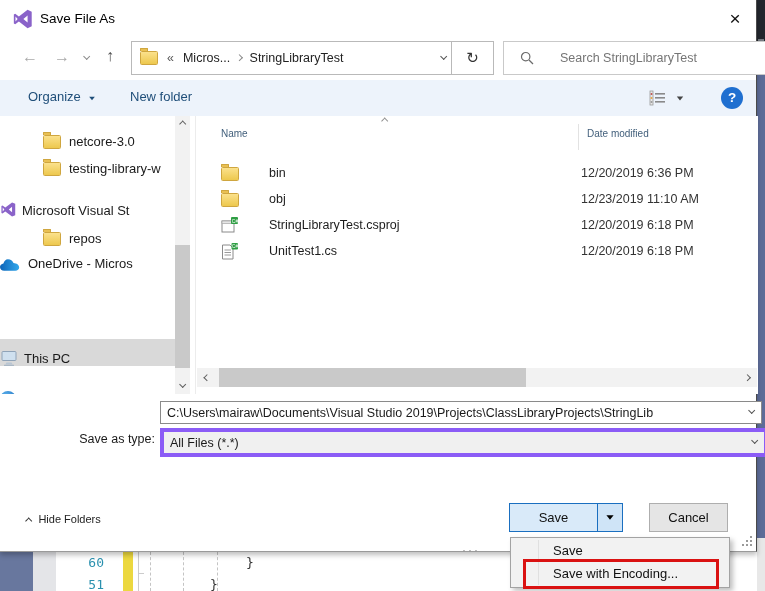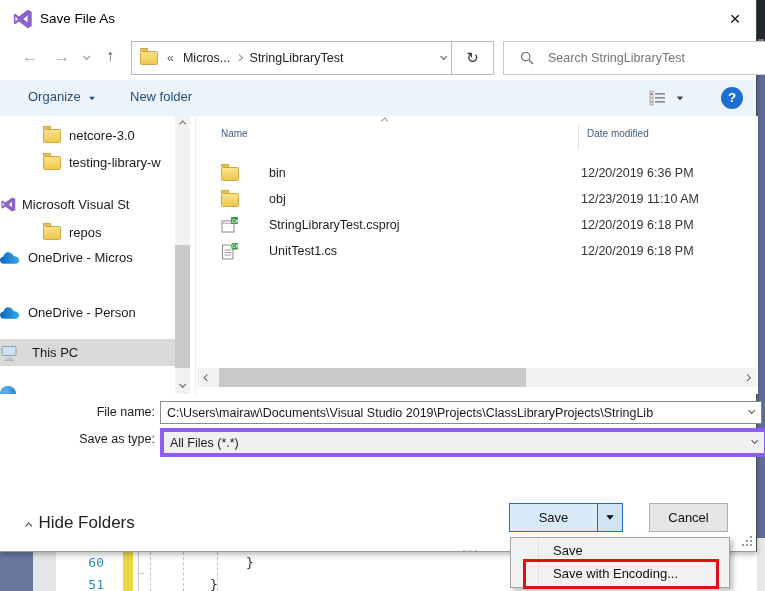--- a/index.html
+++ b/index.html
@@ -38,41 +38,41 @@
   
   .nav-glyph{position:absolute;font-size:16px;}
   .crumb-box{position:absolute;left:131px;top:41px;width:320px;height:32px;
              border:1px solid #b9b9b9;display:flex;align-items:center;padding-left:8px;background:#fff;}
   .crumb-txt{font-size:12.5px;color:#222;white-space:nowrap;}
   .refresh-box{position:absolute;left:451px;top:41px;width:41px;height:32px;border:1px solid #b9b9b9;
                text-align:center;line-height:32px;font-size:15px;color:#333;background:#fff;}
   .search-box{position:absolute;left:503px;top:41px;width:250px;height:32px;border:1px solid #c9c9c9;
               display:flex;align-items:center;padding-left:16px;background:#fff;}
   .search-box input{border:none;outline:none;font-family:"Liberation Sans",sans-serif;
-              font-size:12.5px;color:#333;width:190px;margin-left:12px;background:transparent;}
+              font-size:12.5px;color:#333;width:190px;margin-left:24px;background:transparent;}
   .search-box input::placeholder{color:#757575;opacity:1;}
 
   
   .toolbar{position:absolute;left:0;top:80px;width:756px;height:36px;background:#edf3fb;}
   .tb-item{position:absolute;top:9px;font-size:13px;color:#1f4e79;cursor:pointer;}
   .help-btn{position:absolute;left:721px;top:7px;width:22px;height:22px;border-radius:50%;
             background:#1f6fd0;color:#fff;font-size:13.5px;font-weight:bold;text-align:center;line-height:22px;}
 
   
   .chev{display:inline-block;border-style:solid;border-color:currentColor;
         border-width:0 1.4px 1.4px 0;padding:3px;transform:rotate(45deg);}
   .chev-up{transform:rotate(-135deg);}
   .chev-right{transform:rotate(-45deg);}
   .chev-sm{padding:2.2px;border-width:0 1.2px 1.2px 0;}
   .tri-down{display:inline-block;width:0;height:0;border-left:4px solid transparent;
             border-right:4px solid transparent;border-top:5px solid currentColor;}
 
   
   .sidebar{position:absolute;left:0;top:116px;width:195px;height:278px;overflow:hidden;background:#fff;}
-  .side-item{position:absolute;left:0;width:175px;height:27px;display:flex;align-items:center;
+  .side-item{position:absolute;left:0;width:175px;height:27px;display:flex;align-items:flex-end;
              font-size:13px;color:#1a1a1a;white-space:nowrap;overflow:hidden;cursor:pointer;}
   .side-item .lbl{margin-left:8px;}
   .ind1{padding-left:43px;}
   .ind0{}
   .selected{background:#d9d9d9;}
 
   
   .icon-folder{display:inline-block;width:16px;height:12px;flex:0 0 16px;
                background:linear-gradient(#fbe18c,#edc84e);border:1px solid #cfa63f;
                border-radius:1.5px;position:relative;}
@@ -103,21 +103,21 @@
   
   .field-label{position:absolute;left:0px;width:155px;text-align:right;font-size:12.5px;color:#1a1a1a;}
   .combo{position:absolute;left:160px;width:594px;height:21px;display:flex;align-items:center;
          font-size:12.5px;color:#1a1a1a;padding-left:6px;cursor:pointer;}
   .combo .val{flex:1;white-space:nowrap;overflow:hidden;}
   .combo .cv{color:#555;margin-right:7px;}
   .combo1{top:401px;border:1px solid #8a8a8a;background:#fff;}
   .combo2{top:428px;border:4px solid #8b5cf6;background:#f0f0f0;}
 
   
-  .hide-folders{position:absolute;left:26px;top:513px;font-size:17px;color:#222;cursor:pointer;}
+  .hide-folders{position:absolute;left:26px;top:513px;font-size:11px;color:#222;cursor:pointer;}
   .btn{position:absolute;top:503px;height:27px;font-size:13px;color:#111;text-align:center;
        display:flex;align-items:center;justify-content:center;cursor:pointer;}
   .save-main{left:509px;width:87px;background:#d9eaf9;border:1px solid #1a6fc0;}
   .save-arrow{left:597px;width:24px;background:#cfe4f7;border:1px solid #1a6fc0;}
   .cancel{left:649px;width:77px;background:#e5e5e5;border:1px solid #aeaeae;}
   .grip{position:absolute;left:740px;top:534px;}
 
   
   .menu{position:absolute;left:510px;top:537px;width:218px;height:49px;background:#f2f2f2;
         border:1px solid #a3a3a3;box-shadow:3px 3px 5px rgba(0,0,0,.25);z-index:10;}
@@ -234,33 +234,27 @@
           <defs>
               <linearGradient id="od1" x1="0" y1="0" x2="1" y2="0">
             <stop offset="0" stop-color="#0d64b8"></stop>
                 <stop offset="1" stop-color="#31a8ec"></stop>
               </linearGradient>
             </defs>
           <path fill="url(#od1)" d="M9.5 0 C12.6 0 15.2 1.9 16.2 4.6 C20 4.8 23 7 23 10 C23 12.2 21 14 18.5 14 H5 C2.2 14 0 12 0 9.5 C0 7.2 1.8 5.4 4.1 5.1 C5 2.1 7 0 9.5 0 Z"></path>
           </svg>
         <span class="lbl">OneDrive - Micros</span>
       </div>
-      <div class="side-item ind0" style="top:183px">
-        <svg width="20" height="12" viewBox="0 0 24 14">
-          <path fill="url(#od1)" d="M9.5 0 C12.6 0 15.2 1.9 16.2 4.6 C20 4.8 23 7 23 10 C23 12.2 21 14 18.5 14 H5 C2.2 14 0 12 0 9.5 C0 7.2 1.8 5.4 4.1 5.1 C5 2.1 7 0 9.5 0 Z"></path>
-          </svg>
-        <span class="lbl">OneDrive - Person</span>
-      </div>
       <div class="side-item ind0 selected" style="top:223px">
         <svg width="18" height="16" viewBox="0 0 18 16">
           <rect x="2" y="1.5" width="14" height="9" rx="1" fill="#cfe0ef" stroke="#8fa3b8"></rect>
           <path d="M6.5 12.5 h5 l1.2 2 H5.3 Z" fill="#b8c6d4"></path>
           <rect x="4" y="14.8" width="10" height="1" fill="#9fb0c0"></rect>
           </svg>
-        <span class="lbl" style="margin-left:14px">This PC</span>
+        <span class="lbl" style="margin-left:6px">This PC</span>
       </div>
       <div class="side-item ind0" style="top:264px">
         <span style="display:inline-block;width:16px;height:16px;border-radius:50%;
                      background:radial-gradient(circle at 35% 35%, #5fb6f2, #1767b5)"></span>
       </div>
 
       <div class="vscroll">
         <div class="sb-arrow" style="top:0">
             <span class="chev chev-sm chev-up"></span>
           </div>
@@ -314,21 +308,20 @@
         <div class="hsb-arrow" style="left:0">
             <span class="chev chev-sm" style="transform:rotate(135deg)"></span>
           </div>
         <div class="hthumb"></div>
         <div class="hsb-arrow" style="left:541px">
             <span class="chev chev-sm chev-right"></span>
           </div>
       </div>
     </div>
 
-    <div class="field-label" style="top:405px">File name:</div>
     <div class="combo combo1">
       <span class="val">C:\Users\mairaw\Documents\Visual Studio 2019\Projects\ClassLibraryProjects\StringLib</span>
       <span class="chev chev-sm cv" style="margin-top:-3px"></span>
     </div>
     <div class="field-label" style="top:432px">Save as type:</div>
     <div class="combo combo2">
       <span class="val">All Files (*.*)</span>
       <span class="chev chev-sm cv" style="margin-top:-3px"></span>
     </div>
 

